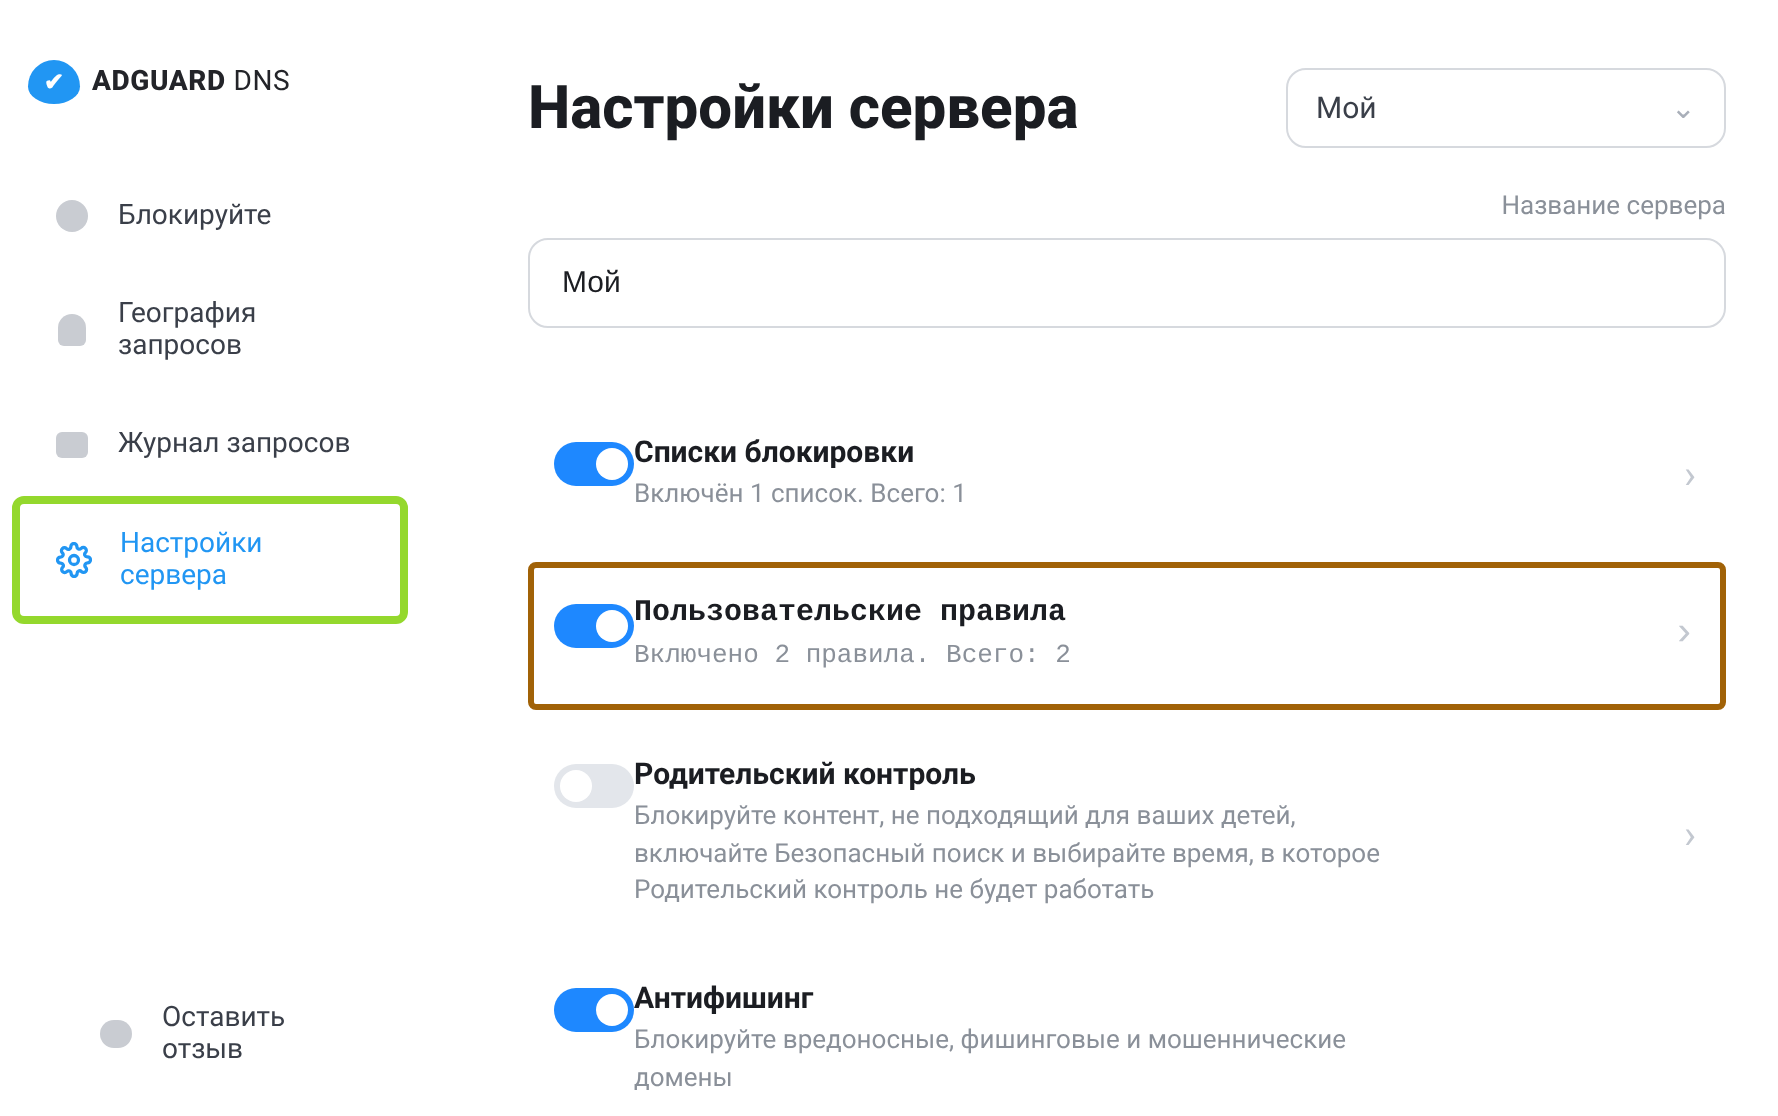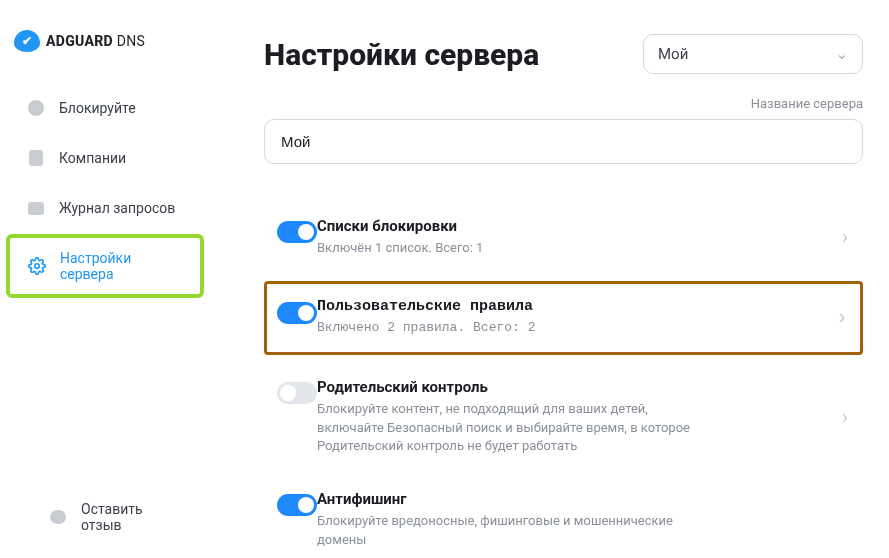--- a/index.html
+++ b/index.html
@@ -194,23 +194,23 @@
 
     <nav class="nav">
       <div class="nav-item">
         <span class="nav-icon">
           <span class="gray-shape" style="width:16px;height:16px;border-radius:50%;"></span>
         </span>
         <span>Блокируйте</span>
       </div>
       <div class="nav-item">
         <span class="nav-icon">
-          <span class="gray-shape" style="width:14px;height:16px;"></span>
-        </span>
-        <span>Компании</span>
+          <span class="gray-shape" style="width:14px;height:16px;border-radius:7px 7px 3px 3px;"></span>
+        </span>
+        <span>География запросов</span>
       </div>
       <div class="nav-item">
         <span class="nav-icon">
           <span class="gray-shape" style="width:16px;height:13px;"></span>
         </span>
         <span>Журнал запросов</span>
       </div>
       <div class="nav-item active highlighted">
         <span class="nav-icon">
           <svg width="18" height="18" viewBox="0 0 24 24" fill="none" stroke="#2196f3" stroke-width="2.2">

